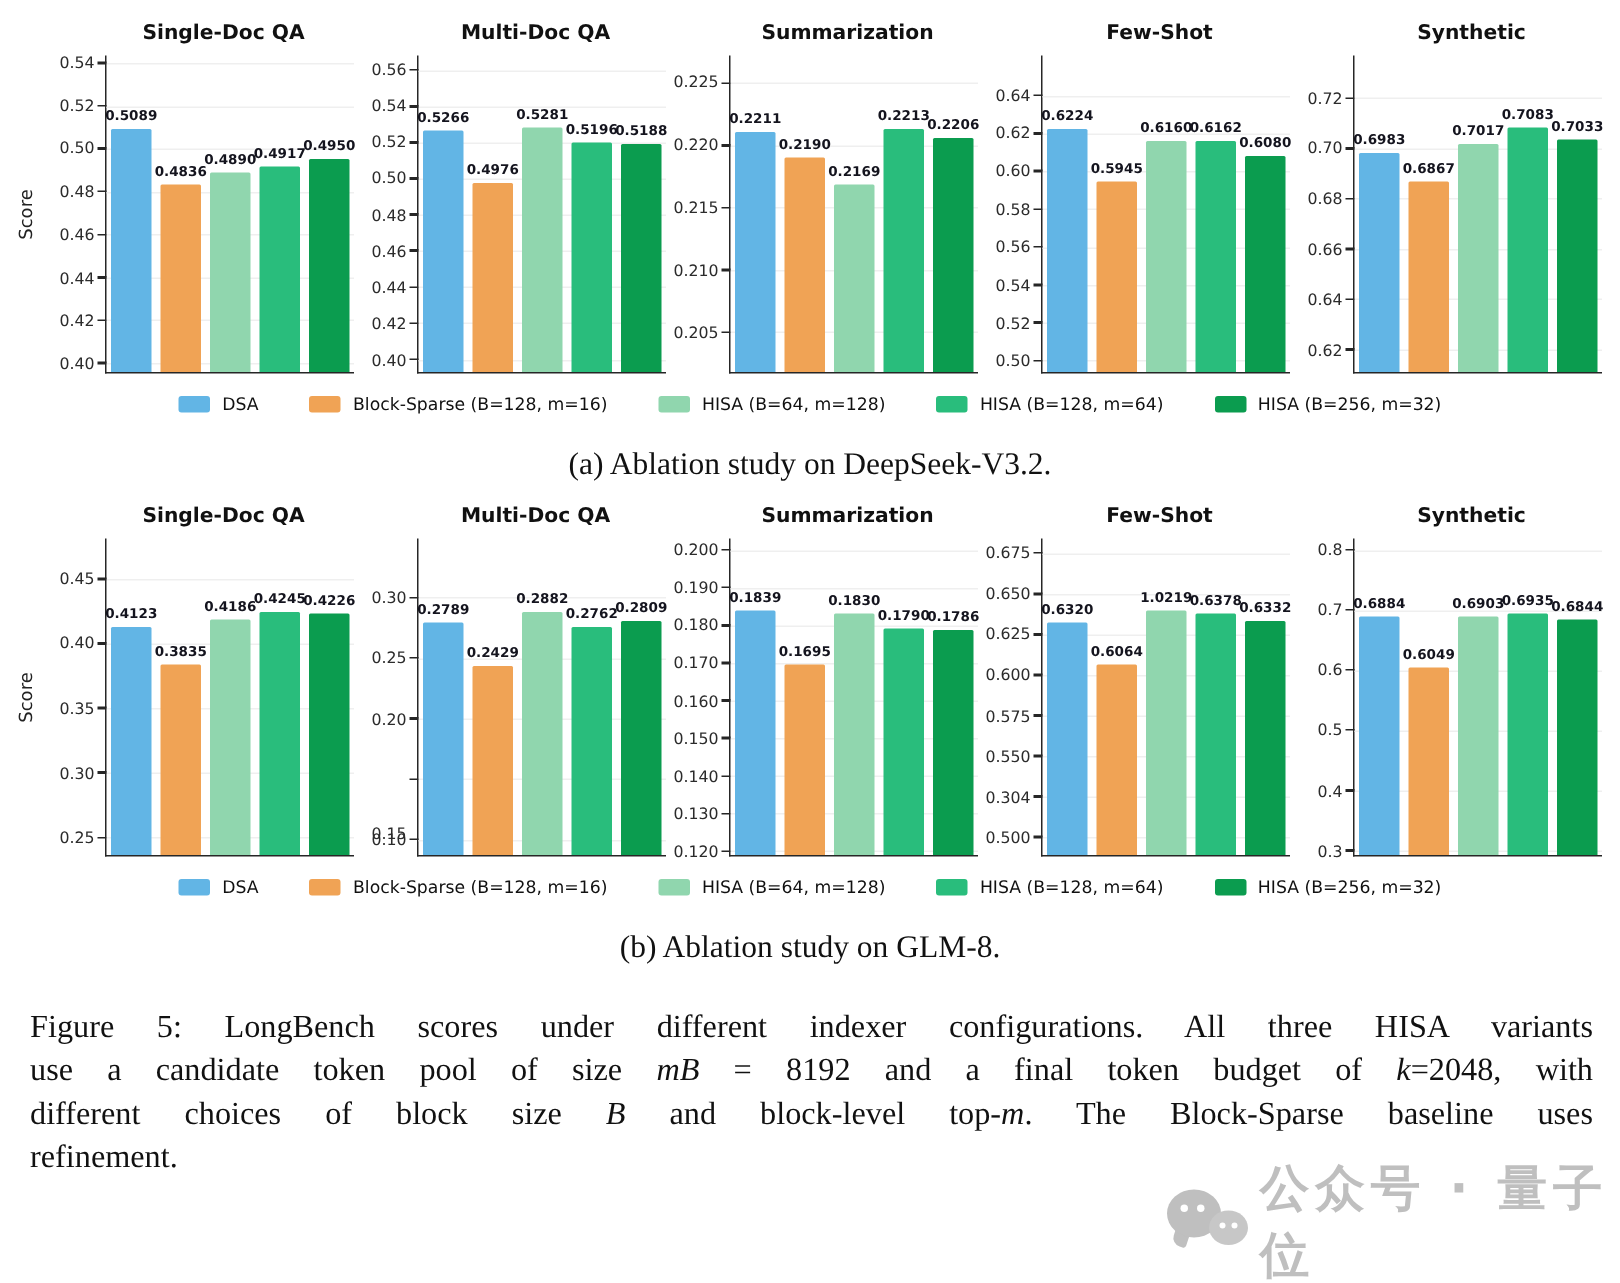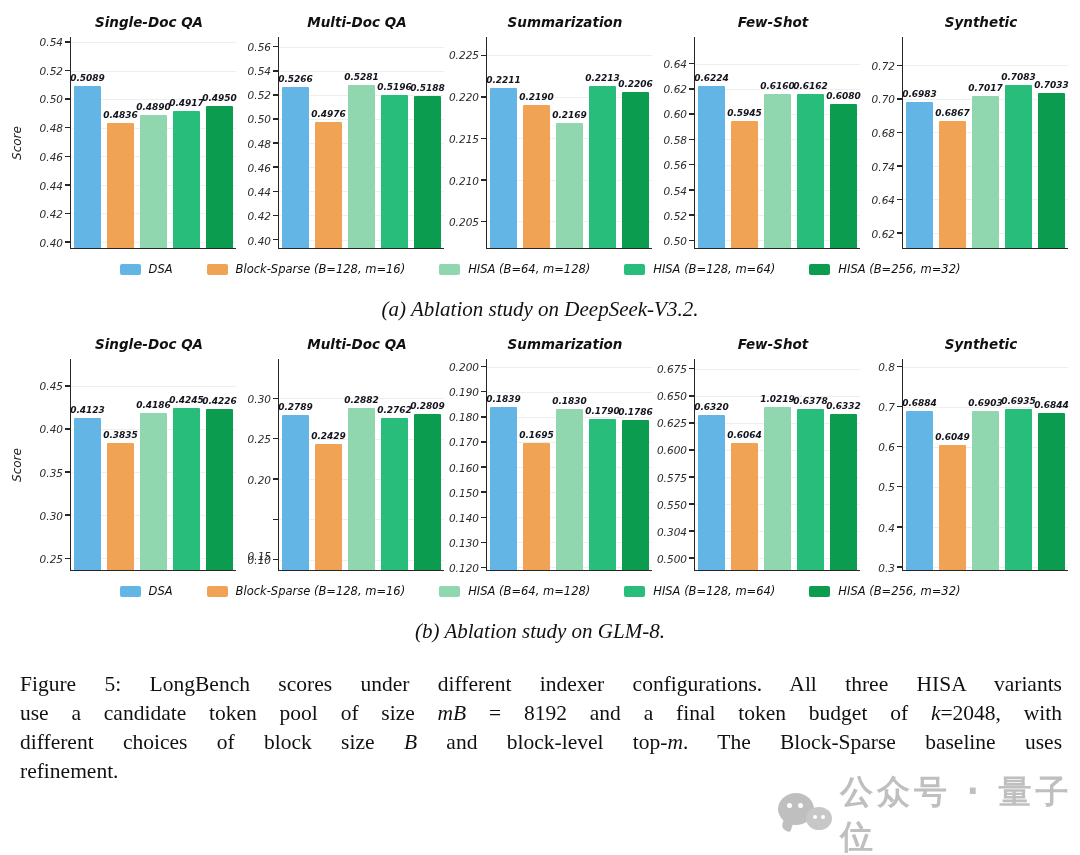--- a/index.html
+++ b/index.html
@@ -1,21 +1,21 @@
 <!DOCTYPE html>
 <html><head>
 <meta charset="utf-8">
 <style>
   * { margin:0; padding:0; box-sizing:border-box; }
   html,body { background:#ffffff; }
   body {
     width:1080px; height:855px; position:relative; overflow:hidden;
     font-family:"DejaVu Sans", sans-serif; color:#111;
   }
-  .panel { margin-top:14px;font-style:italic; }
+  .panel { margin-top:14px; }
   .charts-row { display:flex; justify-content:center; align-items:flex-start; }
   .chart { width:208px; }
   .chart.has-ylabel { width:224px; }
   .chart-title { text-align:center; font-weight:bold; font-size:13.5px; color:#111; margin-bottom:7px; padding-left:34px; }
   .chart.has-ylabel .chart-title { padding-left:50px; }
   .chart-body { display:flex; height:212px; }
   .ylabel-strip { width:16px; position:relative; }
   .ylabel-strip span {
     position:absolute; left:-2px; top:50%;
     transform:translateY(-50%) rotate(180deg);
@@ -248,21 +248,21 @@
           </div>
         </div>
       </div>
       <div class="chart">
         <div class="chart-title">Synthetic</div>
         <div class="chart-body">
           <div class="yticks">
             <div class="ytick-label" style="top: 13.4921%;">0.72</div>
             <div class="ytick-label" style="top: 29.3651%;">0.70</div>
             <div class="ytick-label" style="top: 45.2381%;">0.68</div>
-            <div class="ytick-label" style="top: 61.1111%;">0.74</div>
+            <div class="ytick-label" style="top: 61.1111%;">0.66</div>
             <div class="ytick-label" style="top: 76.9841%;">0.64</div>
             <div class="ytick-label" style="top: 92.8571%;">0.62</div>
           </div>
           <div class="plot">
             <div class="gridline" style="top: 13.4921%;"></div>
             <div class="tickmark" style="top: calc(13.4921% - 0.75px);"></div>
             <div class="gridline" style="top: 29.3651%;"></div>
             <div class="tickmark" style="top: calc(29.3651% - 0.75px);"></div>
             <div class="gridline" style="top: 45.2381%;"></div>
             <div class="tickmark" style="top: calc(45.2381% - 0.75px);"></div>

